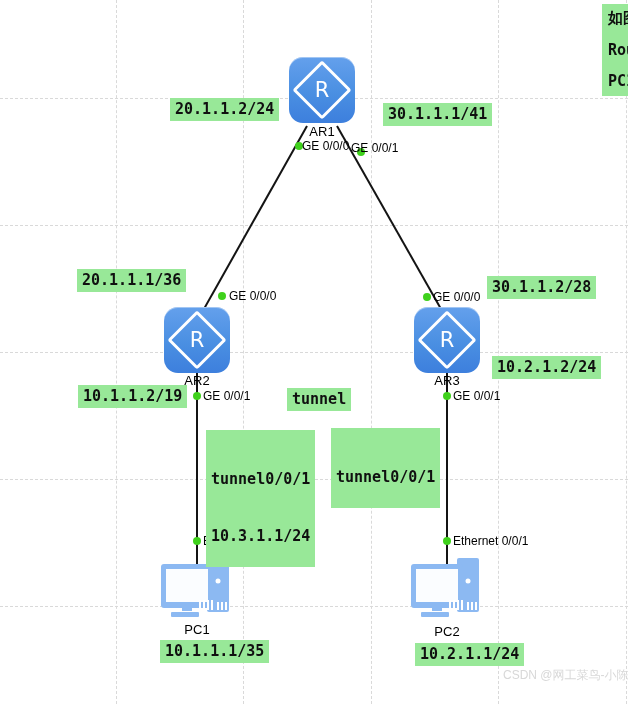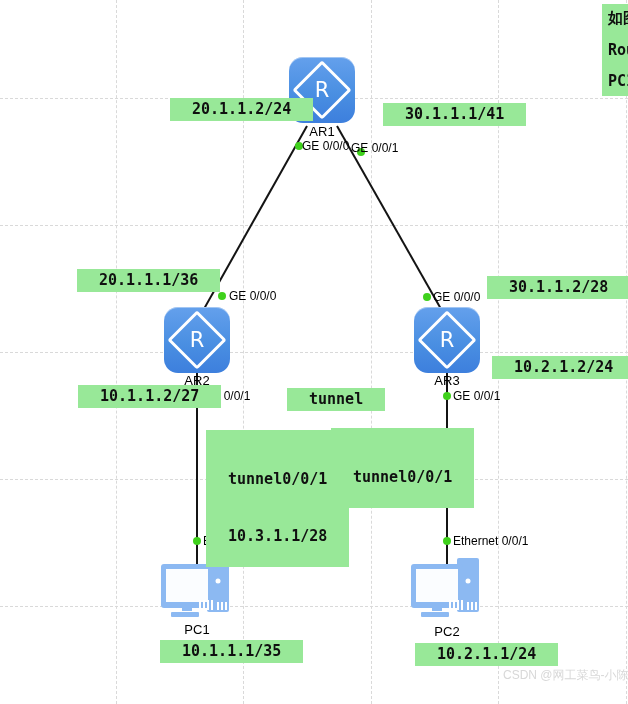--- a/index.html
+++ b/index.html
@@ -22,21 +22,21 @@
   .diamond{position:absolute;left:50%;top:50%;width:36px;height:36px;
     border:3px solid #fff;border-radius:3px;transform:translate(-50%,-50%) rotate(45deg);}
   .rletter{position:absolute;left:50%;top:50%;transform:translate(-50%,-51%);
     color:#fff;font:21px "DejaVu Sans",sans-serif;}
   
   .pc{position:absolute;width:72px;height:66px;}
   
   .dlabel{position:absolute;transform:translateX(-50%);font-size:13px;color:#000;white-space:nowrap;}
   .plabel{position:absolute;font-size:12px;color:#000;white-space:nowrap;}
   .glabel{position:absolute;background:var(--label_green);color:#101010;
-    font:bold 15px "DejaVu Sans Mono",monospace;padding:2px 22px;white-space:pre;line-height:19px;}
+    font:bold 15px "DejaVu Sans Mono",monospace;padding:2px 5px;white-space:pre;line-height:19px;}
   .note{position:absolute;left:602px;top:4px;width:120px;height:92px;background:var(--label_green);
     color:#101010;font:bold 15px "DejaVu Sans Mono",monospace;padding:5px 0 0 6px;box-sizing:border-box;}
   .note div{margin-bottom:13px;white-space:nowrap;}
   .watermark{position:absolute;left:503px;top:667px;font-size:12px;color:var(--watermark_gray);white-space:nowrap;}
 </style>
 </head>
 <body>
 
 <div class="gl-h" style="top:98px"></div>
 <div class="gl-h" style="top:225px"></div>
@@ -125,26 +125,26 @@
 <div class="plabel" style="left:433px;top:290px">GE 0/0/0</div>
 <div class="plabel" style="left:203px;top:389px">GE 0/0/1</div>
 <div class="plabel" style="left:453px;top:389px">GE 0/0/1</div>
 <div class="plabel" style="left:203px;top:534px">Ethernet 0/0/1</div>
 <div class="plabel" style="left:453px;top:534px">Ethernet 0/0/1</div>
 
 <div class="glabel" style="left:170px;top:98px">20.1.1.2/24</div>
 <div class="glabel" style="left:383px;top:103px">30.1.1.1/41</div>
 <div class="glabel" style="left:77px;top:269px">20.1.1.1/36</div>
 <div class="glabel" style="left:487px;top:276px">30.1.1.2/28</div>
-<div class="glabel" style="left:78px;top:385px">10.1.1.2/27</div>
+<div class="glabel" style="left:78px;top:385px">10.1.1.2/19</div>
 <div class="glabel" style="left:492px;top:356px">10.2.1.2/24</div>
 <div class="glabel" style="left:287px;top:388px">tunnel</div>
 <div class="glabel" style="left:206px;top:430px">
   <div>tunnel0/0/1</div>
-  <div>10.3.1.1/28</div>
+  <div>10.3.1.1/24</div>
 </div>
 <div class="glabel" style="left:331px;top:428px">
   <div>tunnel0/0/1</div>
 </div>
 <div class="glabel" style="left:160px;top:640px">10.1.1.1/35</div>
 <div class="glabel" style="left:415px;top:643px">10.2.1.1/24</div>
 
 <div class="note">
   <div>如图</div>
   <div>Rou</div>

